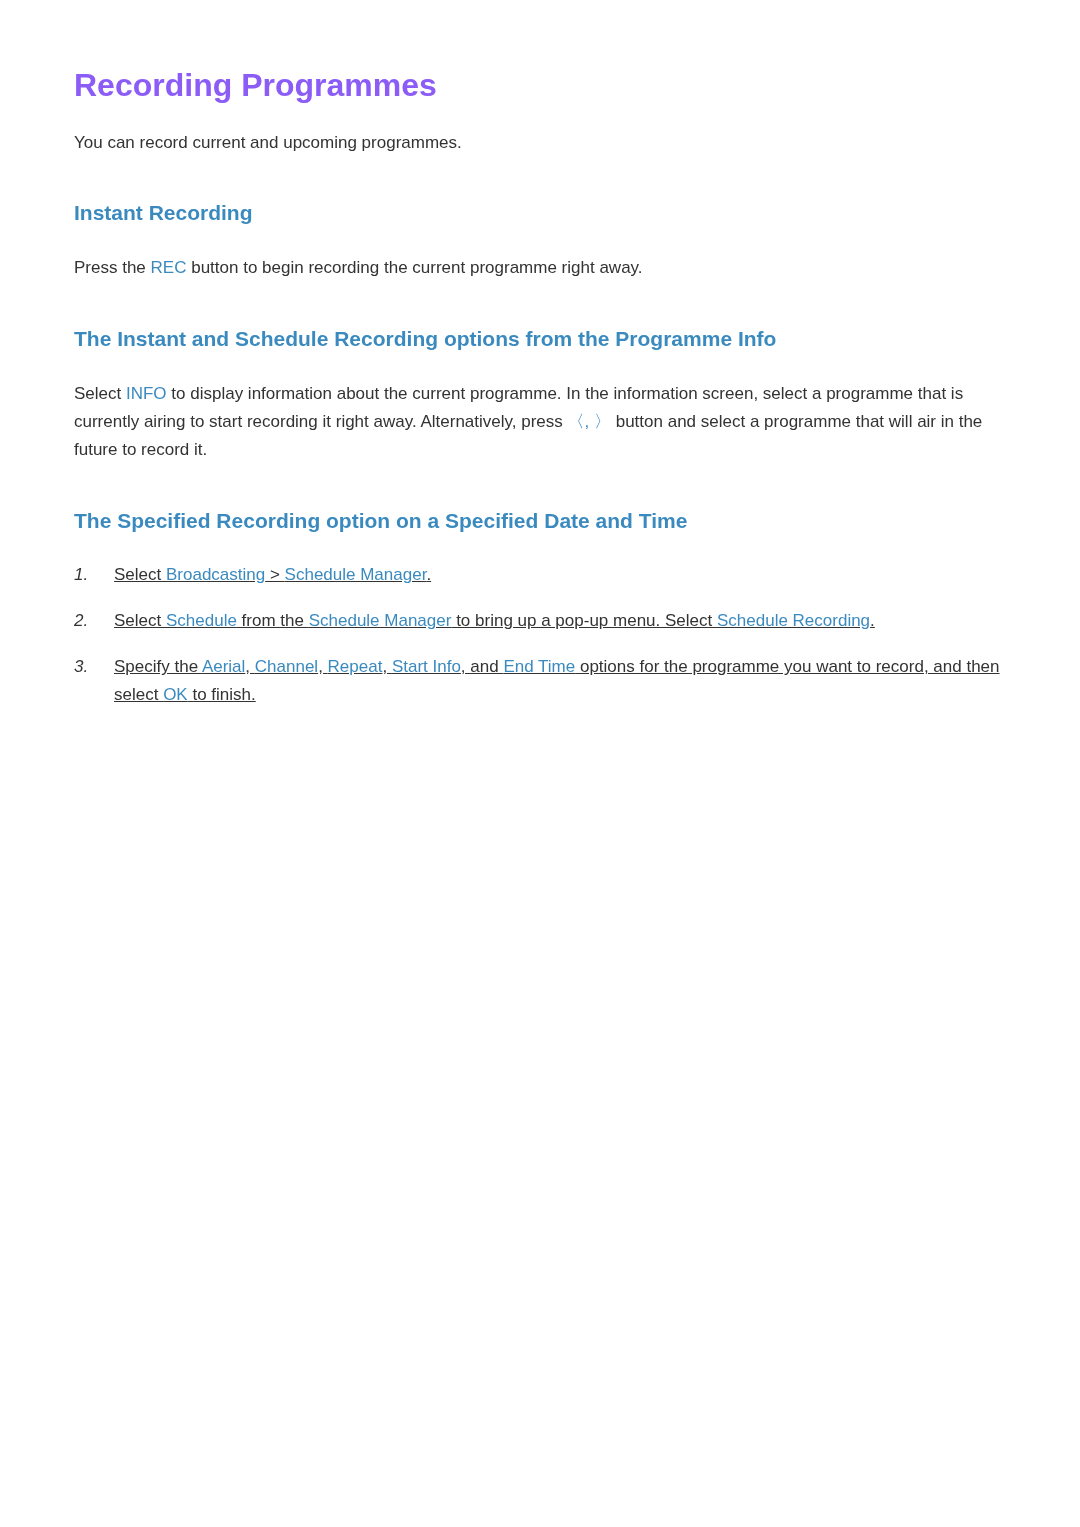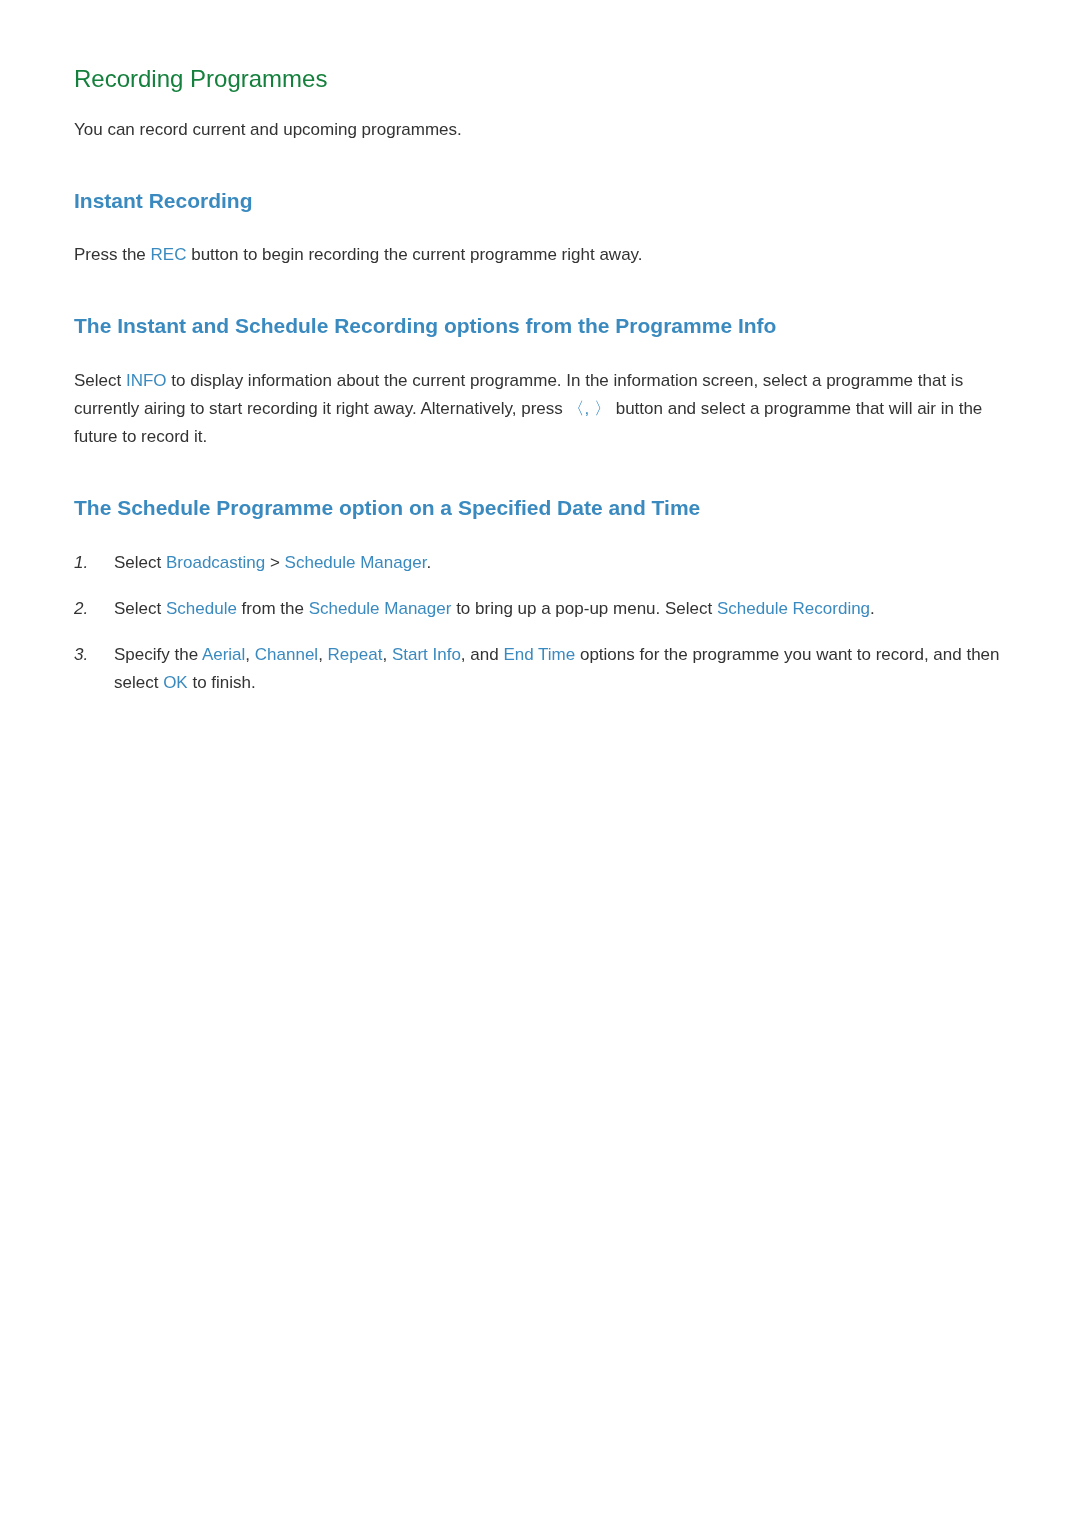--- a/index.html
+++ b/index.html
@@ -13,23 +13,23 @@
       font-family: 'Arial', 'Helvetica', sans-serif;
       color: #333333;
       width: 1080px;
       min-height: 1527px;
       padding: 60px 74px;
       font-size: 17px;
       line-height: 1.6;
     }
 
     .page-title {
-      color: #15803d;
-      font-size: 24px;
-      font-weight: normal;
+      color: #8b5cf6;
+      font-size: 32px;
+      font-weight: bold;
       margin-bottom: 18px;
     }
 
     .intro-text {
       font-size: 17px;
       color: #333;
       margin-bottom: 40px;
     }
 
     .section {
@@ -76,20 +76,21 @@
     .list-number {
       font-style: italic;
       color: #333;
       min-width: 40px;
       font-size: 17px;
       padding-top: 0;
     }
 
     .list-content {
       flex: 1;
+      text-decoration: underline;
     }
   </style>
 </head>
 <body>
 
 <h1 class="page-title">Recording Programmes</h1>
 <p class="intro-text">You can record current and upcoming programmes.</p>
 
 <div class="section">
   <h2 class="section-title">Instant Recording</h2>
@@ -106,21 +107,21 @@
 <div class="section">
   <h2 class="section-title">The Instant and Schedule Recording options from the Programme Info</h2>
   <div class="section-body">
     <p>
       Select <span class="highlight">INFO</span> to display information about the current programme. In the information screen, select a programme that is currently airing to start recording it right away. Alternatively, press <span class="highlight">〈, 〉</span> button and select a programme that will air in the future to record it.
     </p>
   </div>
 </div>
 
 <div class="section">
-  <h2 class="section-title">The Schedule Programme option on a Specified Date and Time</h2>
+  <h2 class="section-title">The Specified Recording option on a Specified Date and Time</h2>
   <div class="section-body">
     <ol class="ordered-list">
       <li>
         <span class="list-number"><em>1.</em></span>
         <span class="list-content">
           Select <span class="highlight">Broadcasting</span> &gt; <span class="highlight">Schedule Manager</span>.
         </span>
       </li>
       <li>
         <span class="list-number"><em>2.</em></span>

